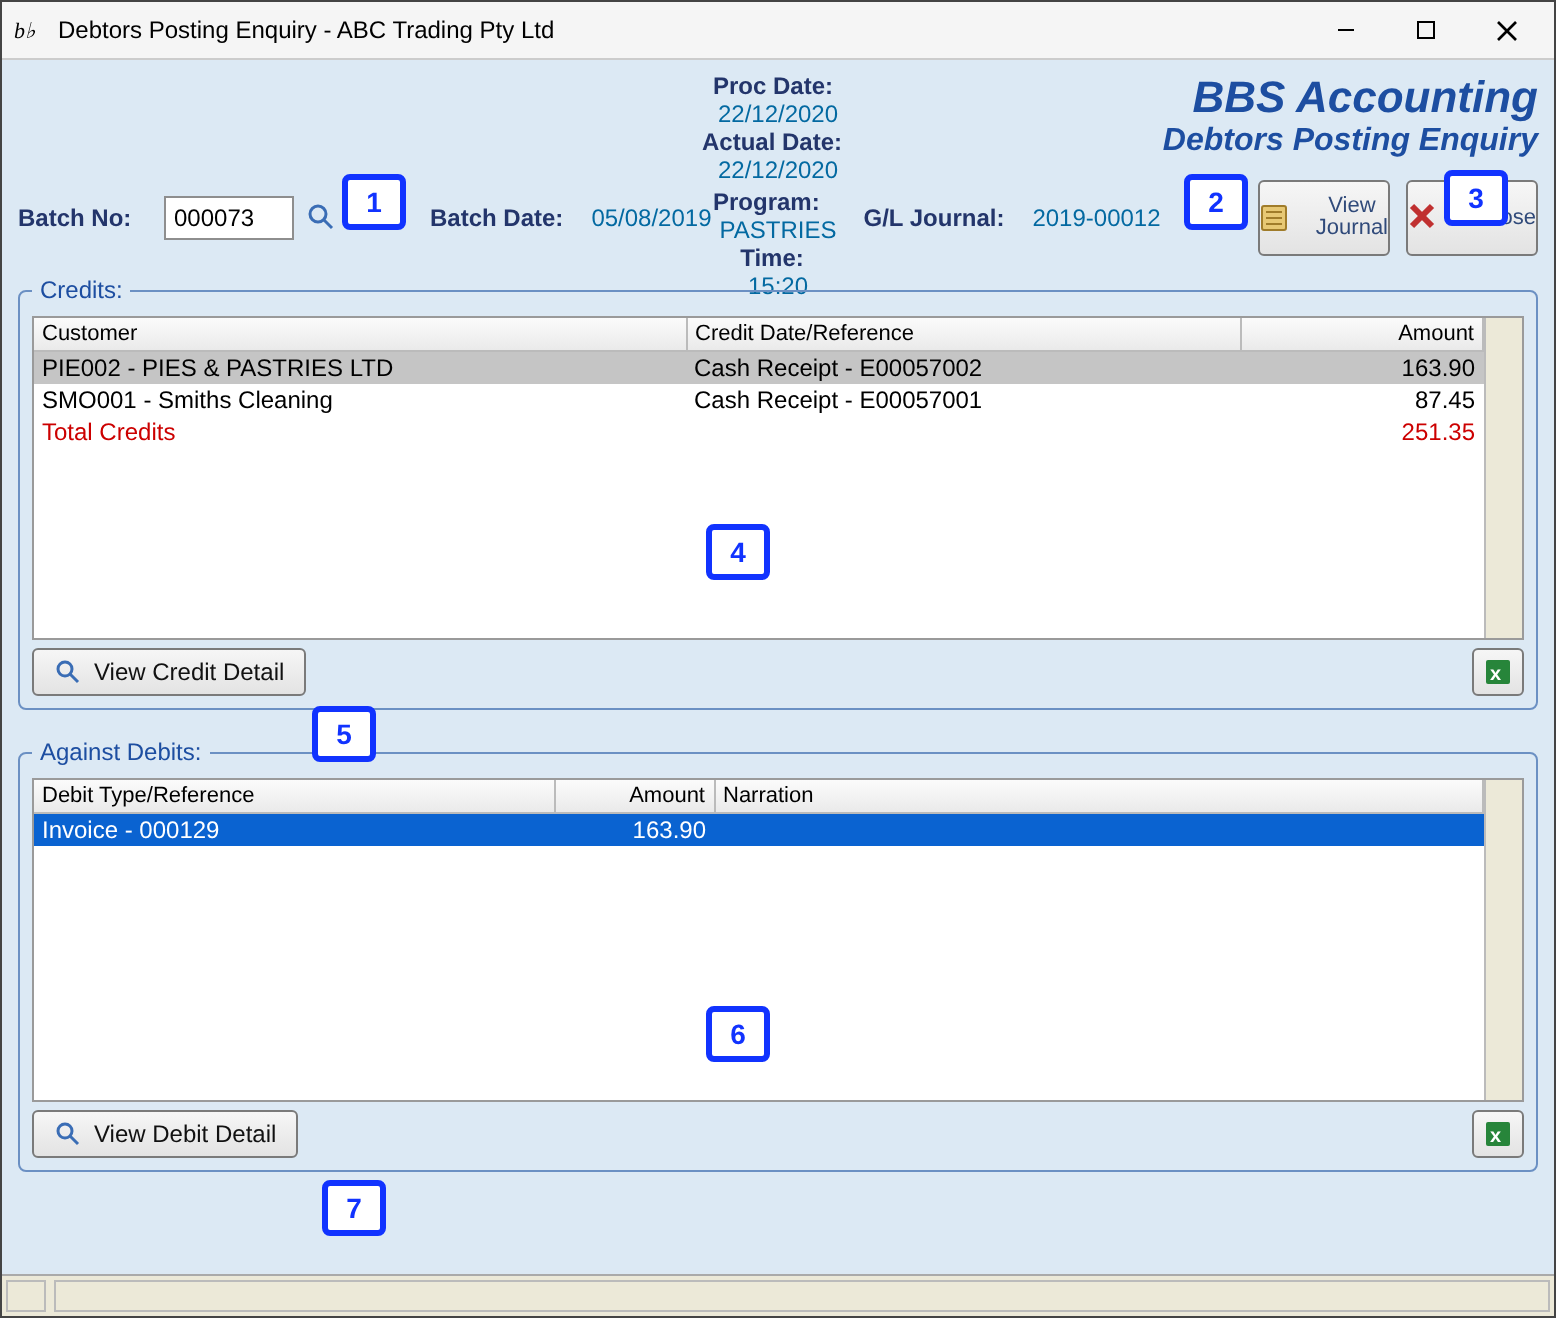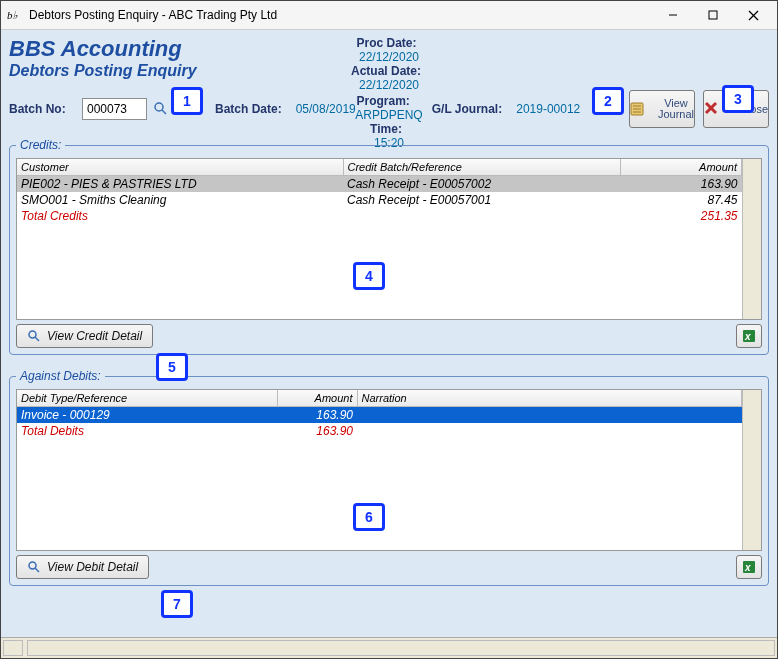--- a/index.html
+++ b/index.html
@@ -51,21 +51,21 @@
     box-sizing:border-box;
     position: relative;
   }
   .header-rows { margin-bottom: 2px; }
   .hdr-row { display:flex; align-items:center; margin-bottom:2px; position: relative; flex-direction: column; }
   .label { font-weight:bold; color:#23356b; }
   .val { color:#0369a1; font-size:12px; font-weight:normal; }
   .app-title {
     position:absolute;
     left:0; right:0;
-    text-align:left;
+    text-align:right;
     pointer-events:none;
   }
   .app-title .line1 { color:#1d4ea1; font-size:22px; font-weight:bold; font-style:italic; }
   .app-title .line2 { color:#1d4ea1; font-size:16px; font-weight:bold; font-style:italic; }
   .toolbar-row {
     display:flex;
     align-items:center;
     margin-top: 8px;
     gap:8px;
   }
@@ -95,21 +95,20 @@
   }
   .btn.big { width:64px; height:36px; flex-direction:row; }
   .btn-icon { width:16px; height:16px; display:inline-flex; align-items:center; justify-content:center; }
   
   fieldset.groupbox {
     border:1px solid #6b90c3;
     border-radius:4px;
     margin: 10px 0 4px 0;
     padding: 6px 6px 6px 6px;
     position:relative;
-    font-style:italic;
   }
   fieldset.groupbox > legend {
     color:#1d4ea1;
     font-size:12px;
     padding: 0 4px;
   }
   .grid-shell {
     display:flex;
     border:1px solid #9a9a9a;
   }
@@ -239,21 +238,21 @@
       </div>
       <div class="hdr-row">
         <span class="label" style="width:65px">Proc Date:</span>
         <span class="val">22/12/2020</span>
         <span style="flex:1"></span>
         <span class="label" style="margin-right:6px">Actual Date:</span>
         <span class="val">22/12/2020</span>
       </div>
       <div class="hdr-row">
         <span class="label" style="width:65px">Program:</span>
-        <span class="val">ARPDPENQ</span>
+        <span class="val">PASTRIES</span>
         <span style="flex:1"></span>
         <span class="label" style="margin-right:6px">Time:</span>
         <span class="val">15:20</span>
       </div>
     </div>
 
     <div class="toolbar-row">
       <span class="label" style="width:65px">Batch No:</span>
       <div class="field-inline">
         <input class="textbox" value="000073" style="">
@@ -300,21 +299,21 @@
         <div class="grid">
           <table>
             <colgroup>
                 <col style="width:270px">
                 <col style="width:230px">
                 <col style="width:100px">
               </colgroup>
             <thead>
                 <tr>
               <th>Customer</th>
-              <th>Credit Batch/Reference</th>
+              <th>Credit Date/Reference</th>
               <th class="right">Amount</th>
             </tr>
               </thead>
             <tbody>
               <tr class="row-sel">
                 <td>PIE002 -  PIES &amp; PASTRIES LTD</td>
                 <td>Cash Receipt - E00057002</td>
                 <td class="right">163.90</td>
               </tr>
               <tr>
@@ -370,25 +369,20 @@
               <th class="right">Amount</th>
               <th>Narration</th>
             </tr>
               </thead>
             <tbody>
               <tr class="row-blue">
                 <td>Invoice - 000129</td>
                 <td class="right">163.90</td>
                 <td></td>
               </tr>
-              <tr class="row-total">
-                <td>Total Debits</td>
-                <td class="right">163.90</td>
-                <td></td>
-              </tr>
             </tbody>
           </table>
         </div>
         <div class="gutter"></div>
       </div>
       <div class="grid-footer">
         <div class="pill-btn">
           <span>
             <svg width="14" height="14">
                 <circle cx="5.5" cy="5.5" r="3.5" fill="none" stroke="#3a6db5" stroke-width="1.5"></circle>

